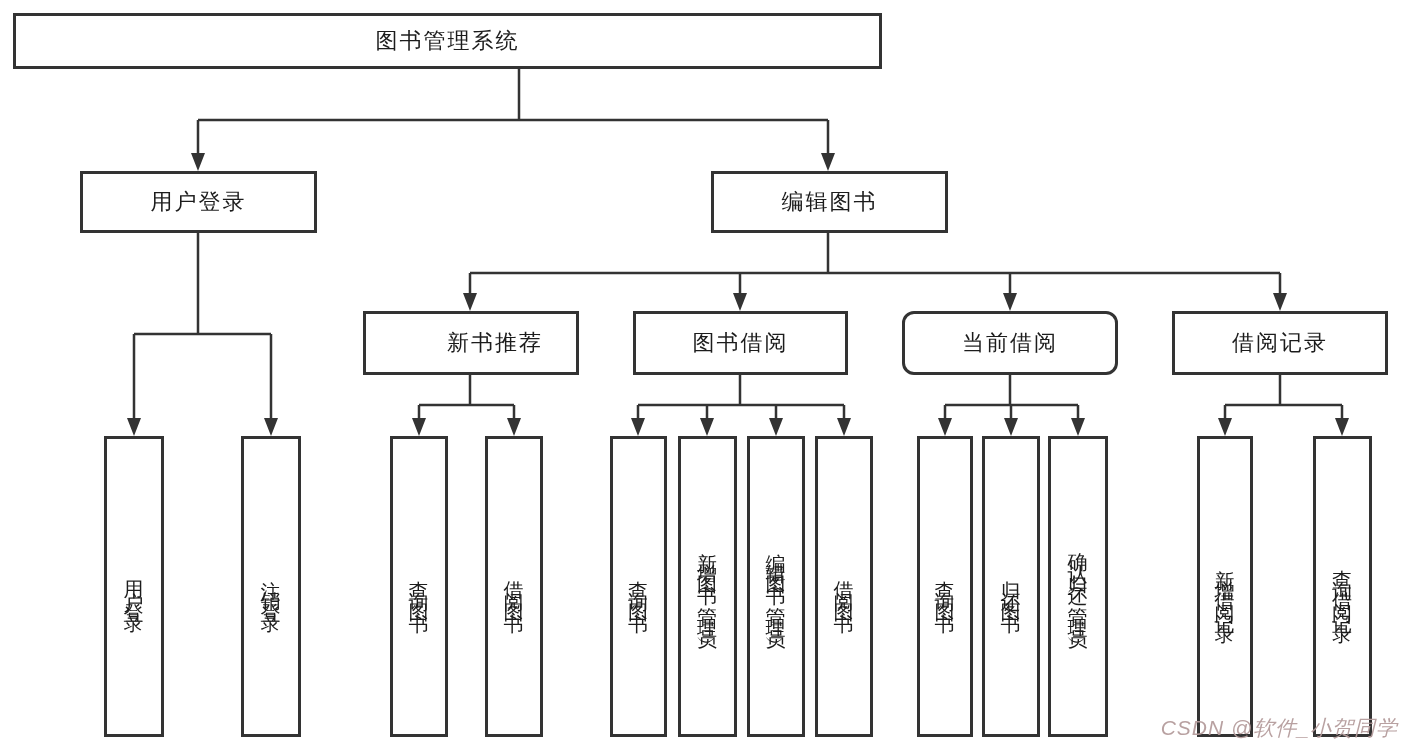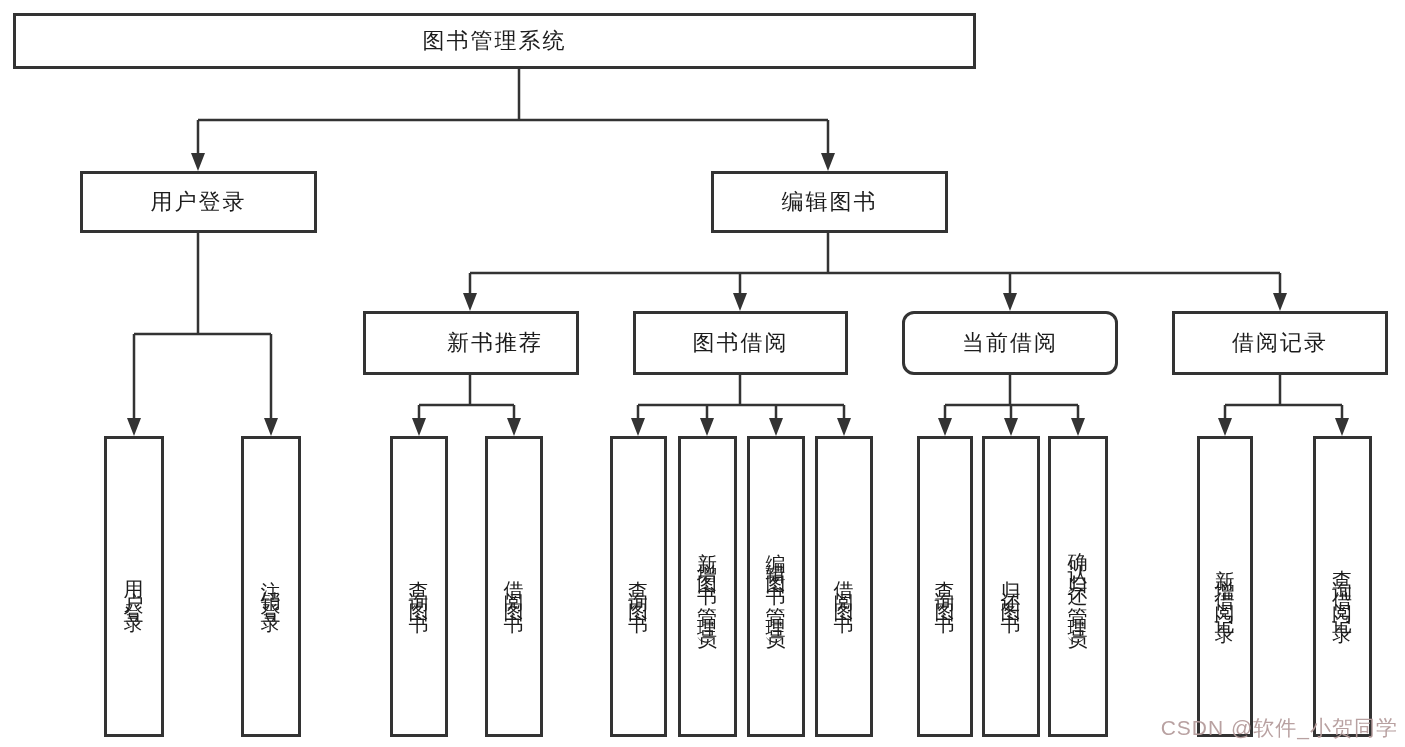--- a/index.html
+++ b/index.html
@@ -53,20 +53,21 @@
   }
   .watermark {
     position: absolute;
     top: 714px;
     right: 7px;
     font-size: 21px;
     letter-spacing: 1px;
     z-index: 5;
     opacity: 0.95;
     white-space: nowrap;
+    font-style: italic;
   }
 </style>
 </head>
 <body>
 
 <div id="stage">
 
   <svg id="connectors" viewBox="0 0 1405 747" xmlns="http://www.w3.org/2000/svg">
     <path fill="none" stroke="#333333" stroke-width="2.5" d="
       M519 68 V120
@@ -117,21 +118,21 @@
       M700 418 L714 418 L707 436 Z
       M769 418 L783 418 L776 436 Z
       M837 418 L851 418 L844 436 Z
       M938 418 L952 418 L945 436 Z
       M1004 418 L1018 418 L1011 436 Z
       M1071 418 L1085 418 L1078 436 Z
       M1218 418 L1232 418 L1225 436 Z
       M1335 418 L1349 418 L1342 436 Z"></path>
   </svg>
 
-  <div class="node" style="left:13px; top:13px; width:963px; height:56px;">图书管理系统</div>
+  <div class="node" style="left:13px; top:13px; width:869px; height:56px;">图书管理系统</div>
 
   <div class="node" style="left:80px; top:171px; width:237px; height:62px;">用户登录</div>
   <div class="node" style="left:711px; top:171px; width:237px; height:62px;">编辑图书</div>
 
   <div class="node" style="left:363px; top:311px; width:216px; height:64px;padding-left:48px;">新书推荐</div>
   <div class="node" style="left:633px; top:311px; width:215px; height:64px;text-align:right;">图书借阅</div>
   <div class="node" style="left:902px; top:311px; width:216px; height:64px;border-radius:12px;">当前借阅</div>
   <div class="node" style="left:1172px; top:311px; width:216px; height:64px;">借阅记录</div>
 
   <div class="leaf" style="left:104px; width:60px;">用户登录</div>

